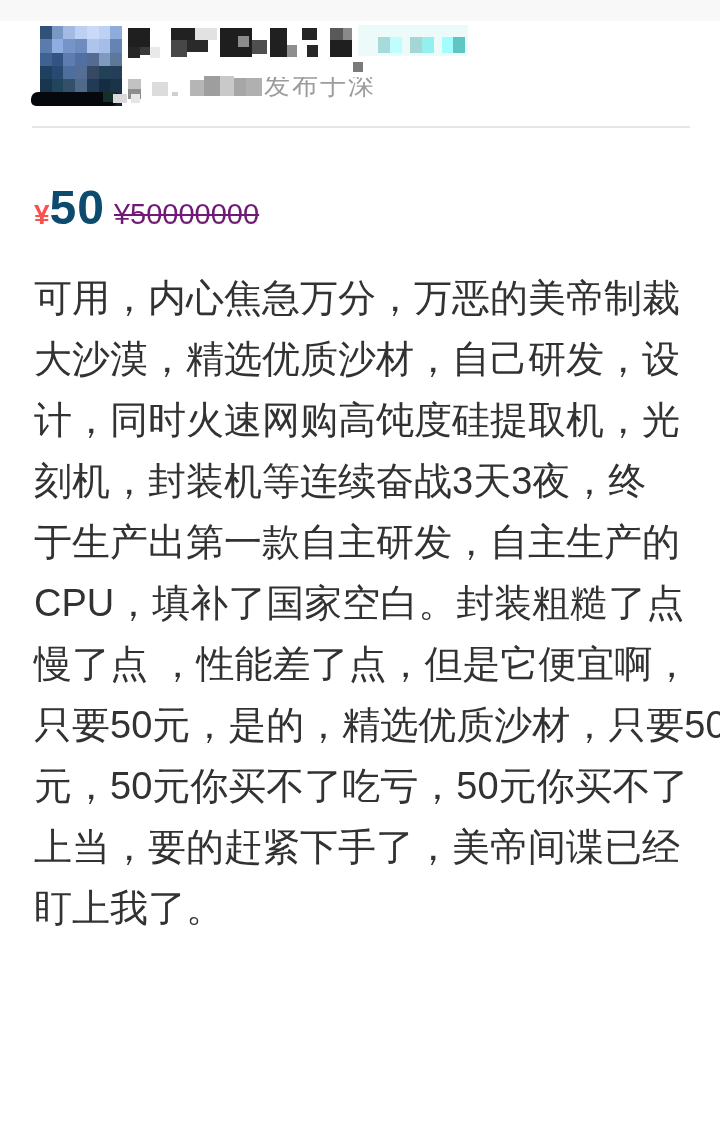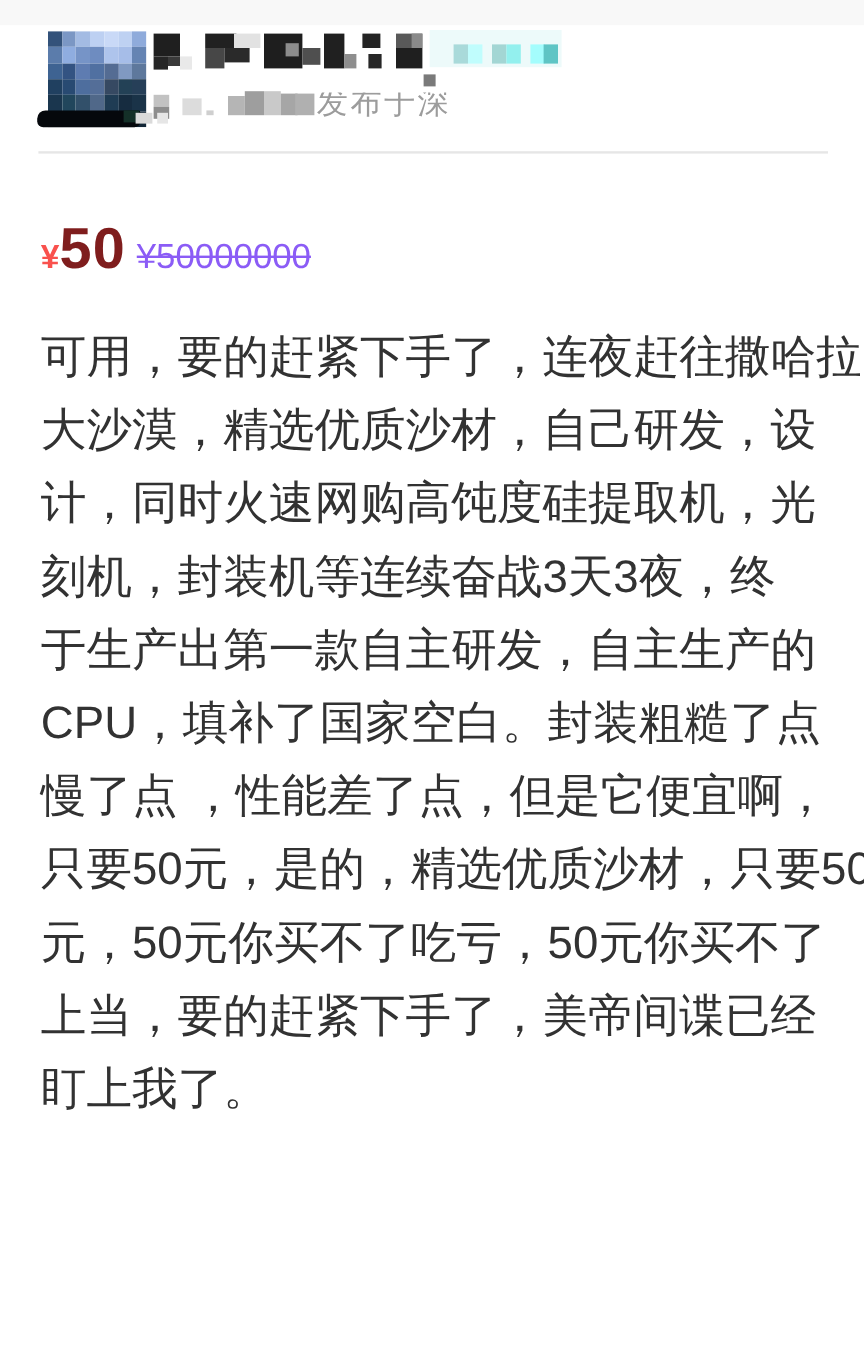--- a/index.html
+++ b/index.html
@@ -133,26 +133,26 @@
         <div class="blk" style="left: 225px; top: 0px; width: 10px; height: 10px; background: rgb(122, 122, 122);"></div>
         <div class="blk" style="left: -15px; top: 32px; width: 14px; height: 9px; background: rgb(218, 218, 218);"></div>
         <div class="blk" style="left: 3px; top: 32px; width: 9px; height: 9px; background: rgb(230, 230, 230);"></div>
       </div>
   </div>
 
   <div class="divider" style="background: rgb(230, 230, 230);"></div>
 
   <div class="price-row">
     <span class="price-symbol" style="color: rgb(249, 81, 77);">¥</span>
-    <span class="price-current" style="color: #7f1d1d;">50</span>
-    <span class="price-original" style="color: #8b5cf6;">¥50000000</span>
+    <span class="price-current" style="color: #0c4a6e;">50</span>
+    <span class="price-original" style="color: #701a75;">¥50000000</span>
   </div>
 
   <div class="description" id="description" style="color: rgb(50, 50, 50);">
-      <div class="desc-line">可用，要的赶紧下手了，连夜赶往撒哈拉</div>
+      <div class="desc-line">可用，内心焦急万分，万恶的美帝制裁</div>
       <div class="desc-line">大沙漠，精选优质沙材，自己研发，设</div>
       <div class="desc-line">计，同时火速网购高饨度硅提取机，光</div>
       <div class="desc-line">刻机，封装机等连续奋战3天3夜，终</div>
       <div class="desc-line">于生产出第一款自主研发，自主生产的</div>
       <div class="desc-line">CPU，填补了国家空白。封装粗糙了点</div>
       <div class="desc-line">慢了点 ，性能差了点，但是它便宜啊，</div>
       <div class="desc-line">只要50元，是的，精选优质沙材，只要50</div>
       <div class="desc-line">元，50元你买不了吃亏，50元你买不了</div>
       <div class="desc-line">上当，要的赶紧下手了，美帝间谍已经</div>
       <div class="desc-line">盯上我了。</div>

